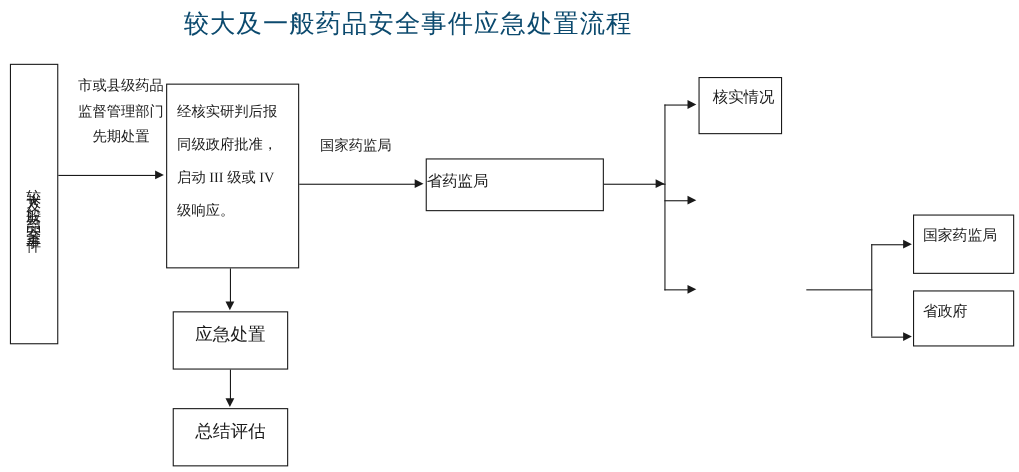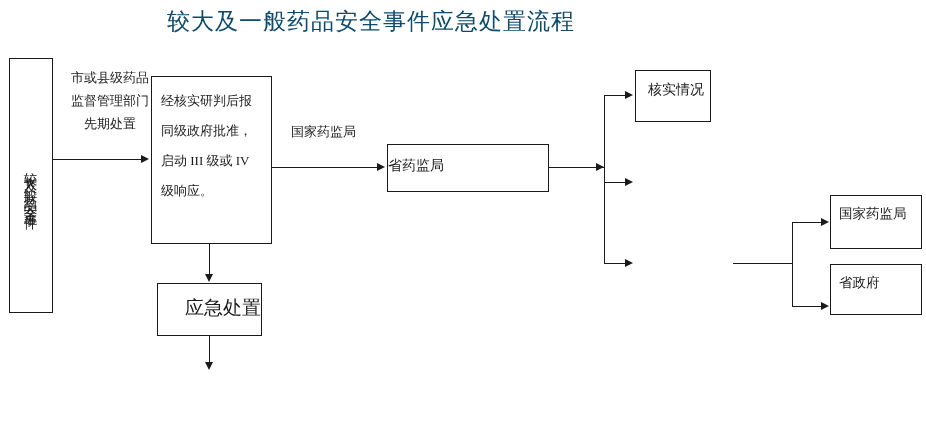--- a/index.html
+++ b/index.html
@@ -72,22 +72,22 @@
   }
   #box-response, #box-summary {
     left: 157px;
     width: 105px;
     height: 53px;
   }
   #box-response { top: 283px; }
   #box-summary  { top: 371px; }
   #box-response .inner, #box-summary .inner {
     padding-top: 9px;
-    text-align: right;
-    font-size: 19px;
+    text-align: center;
+    font-size: 16px;
   }
   #box-prov-bureau {
     left: 387px;
     top: 144px;
     width: 162px;
     height: 48px;
   }
   #box-prov-bureau .inner {
     padding-top: 10px;
     font-size: 14px;
@@ -179,20 +179,23 @@
   <div class="ln lnv" style="left:209px; top:244px; height:31px;"></div>
   <div class="arrow-d" style="left:205px; top:274px;"></div>
 
   <div class="box" id="box-response">
     <div class="inner">应急处置</div>
   </div>
 
   <div class="ln lnv" style="left:209px; top:336px; height:27px;"></div>
   <div class="arrow-d" style="left:205px; top:362px;"></div>
 
+  <div class="box" id="box-summary">
+    <div class="inner">总结评估</div>
+  </div>
 
   <div class="label" id="label-escalate">国家药监局</div>
 
   <div class="ln lnh" style="left:272px; top:167px; width:106px;"></div>
   <div class="arrow-r" style="left:377px; top:163px;"></div>
 
   <div class="box" id="box-prov-bureau">
     <div class="inner">省药监局</div>
   </div>
 

